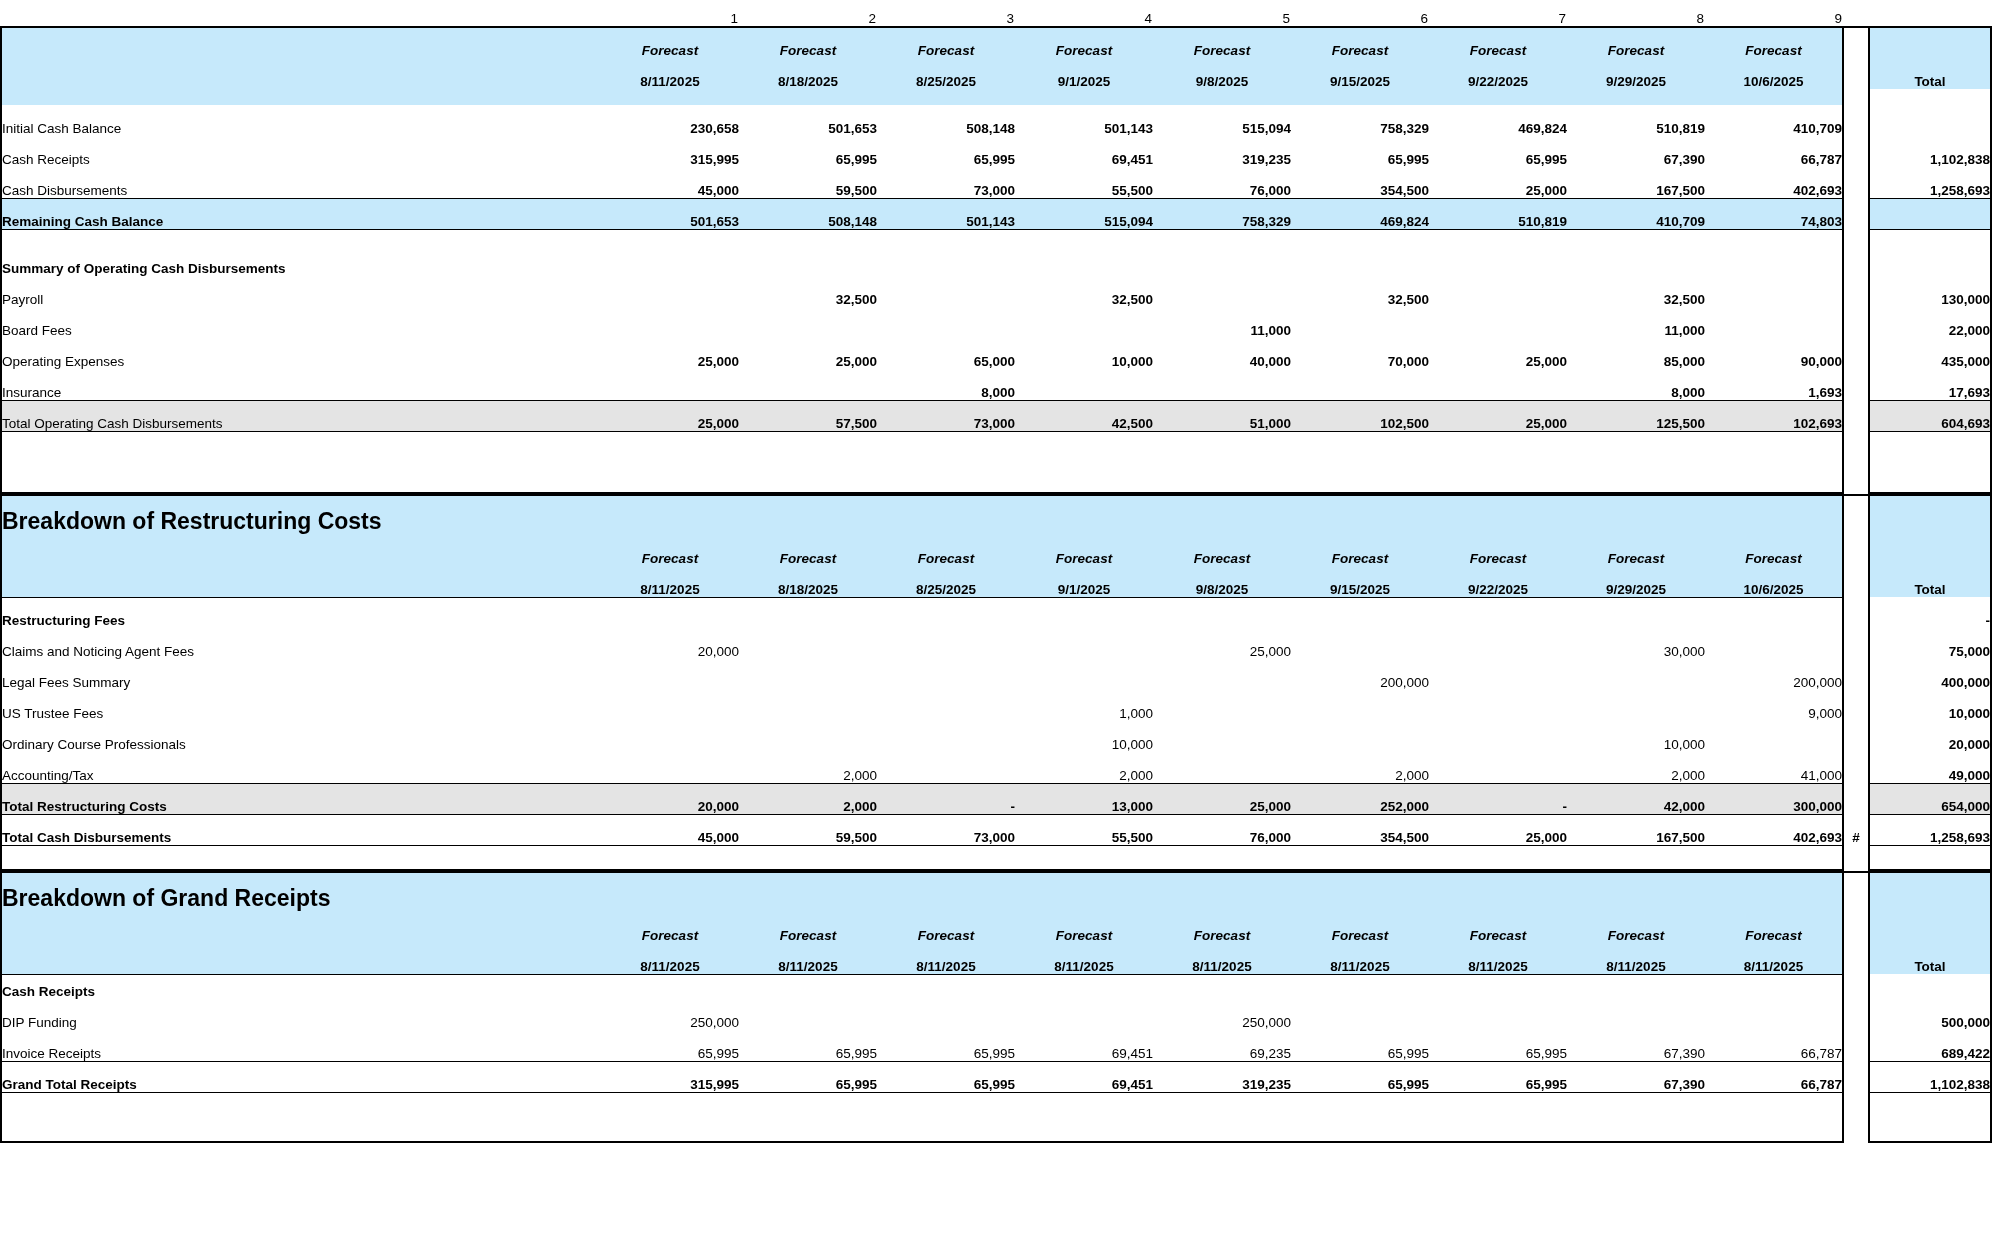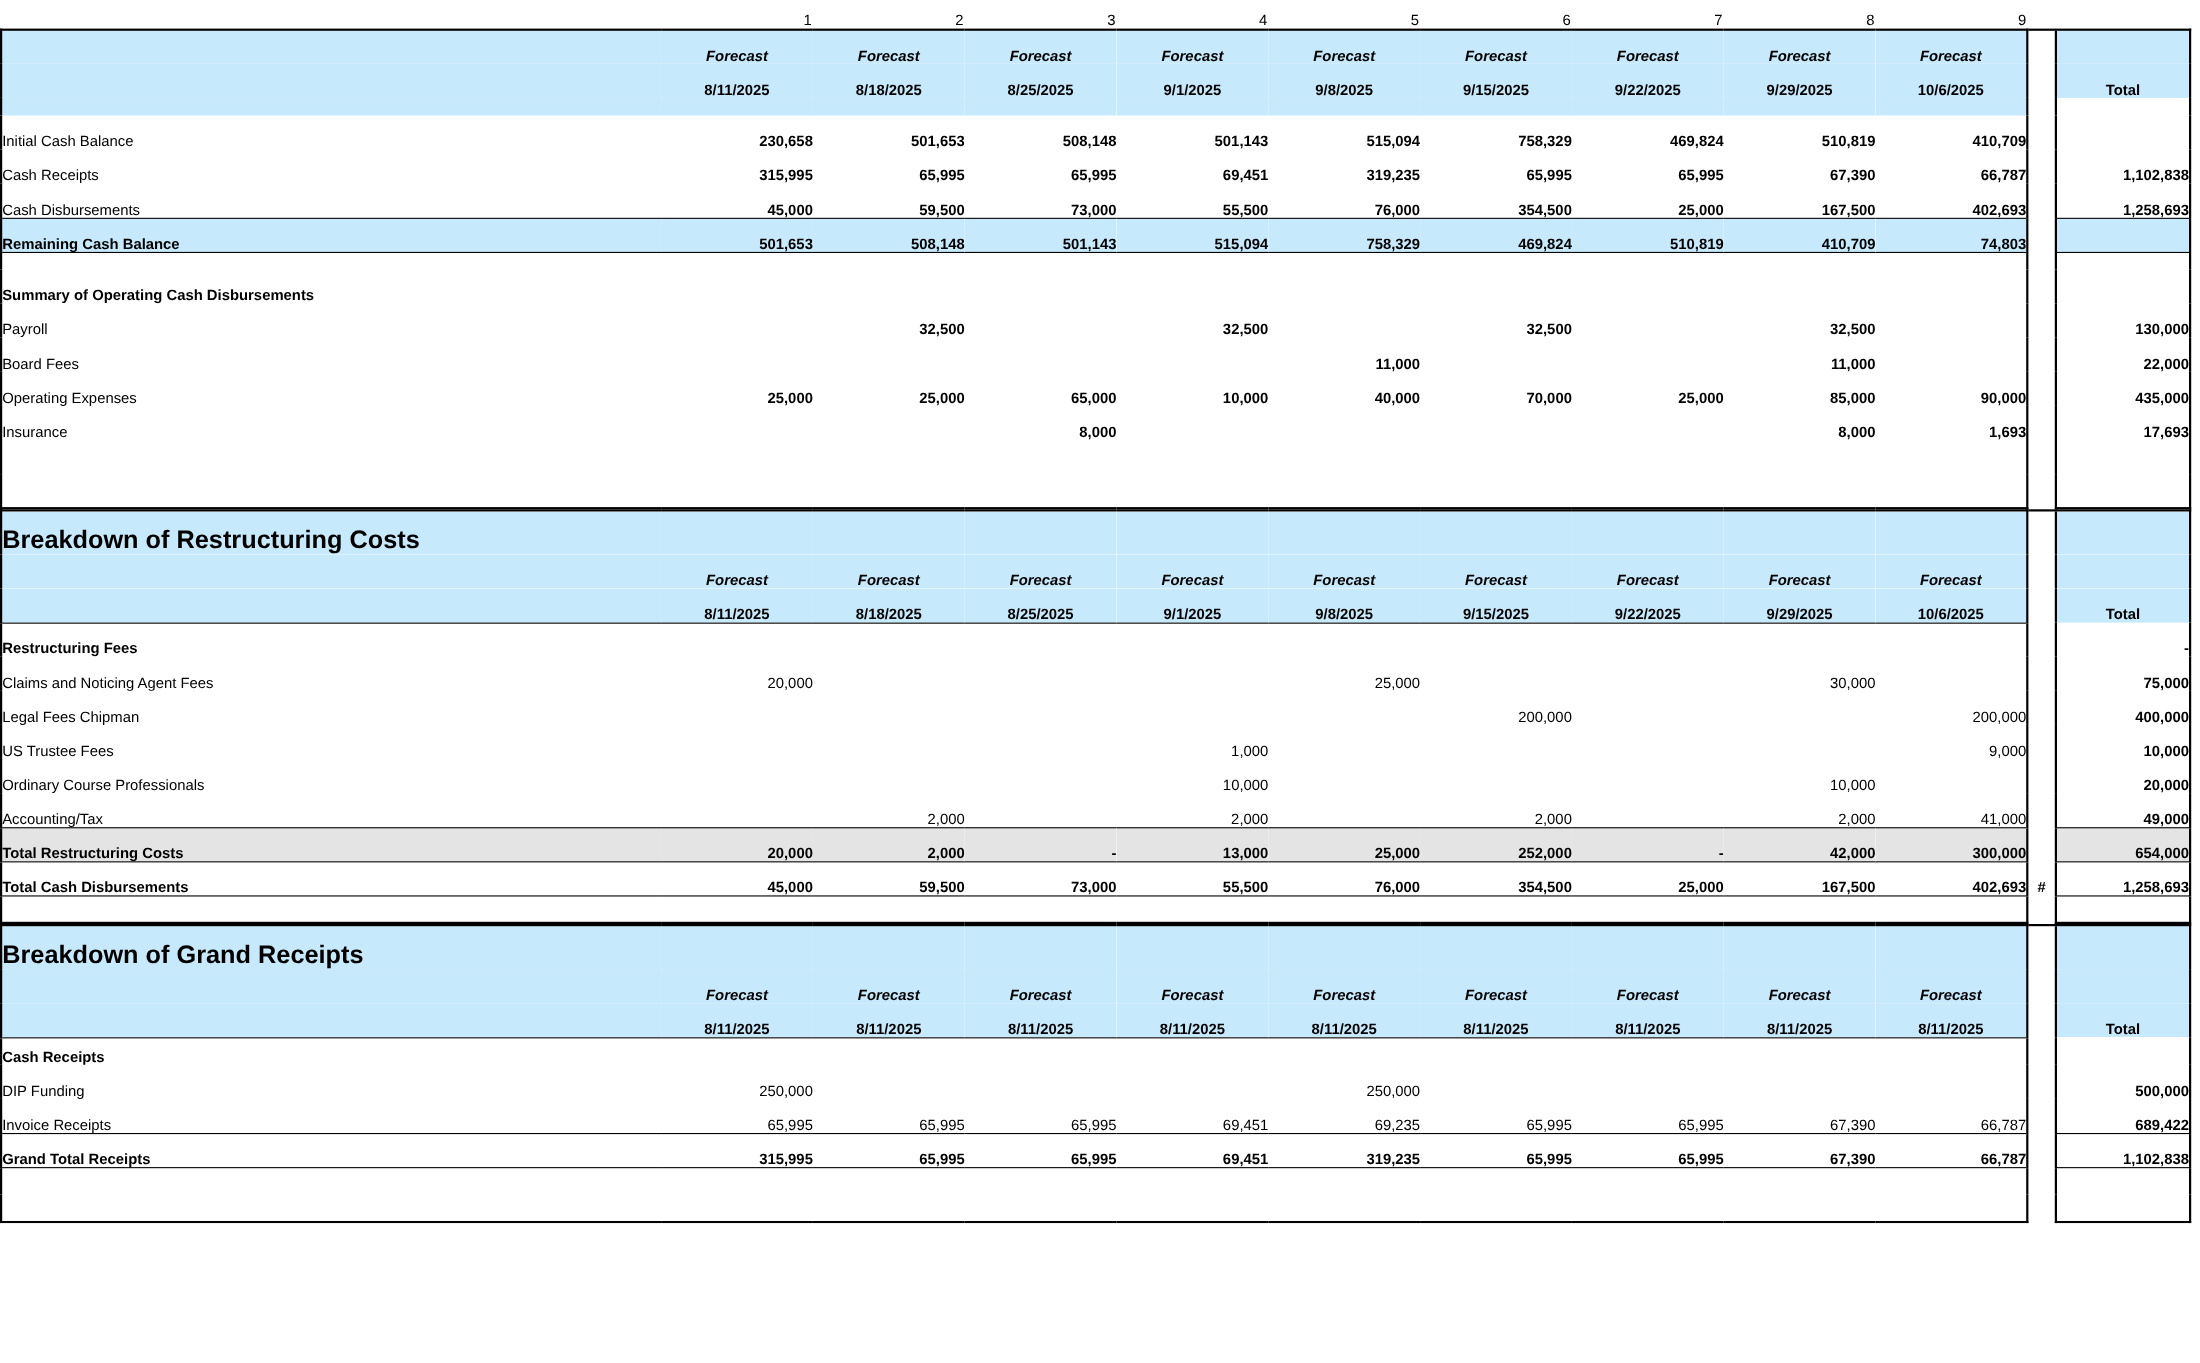--- a/index.html
+++ b/index.html
@@ -317,20 +317,34 @@
       <td class="white num b"></td>
       <td class="white num b"></td>
       <td class="white num b"></td>
       <td class="white num b"></td>
       <td class="white num b">8,000</td>
       <td class="white num b br-thick">1,693</td>
       <td class="white"></td>
       <td class="white num b bl-thick br-thick">17,693</td>
     </tr>
 
+    <tr class="row">
+      <td class="gray lbl bl-thick bt-thin bb-thin">Total Operating Cash Disbursements</td>
+      <td class="gray num b bt-thin bb-thin">25,000</td>
+      <td class="gray num b bt-thin bb-thin">57,500</td>
+      <td class="gray num b bt-thin bb-thin">73,000</td>
+      <td class="gray num b bt-thin bb-thin">42,500</td>
+      <td class="gray num b bt-thin bb-thin">51,000</td>
+      <td class="gray num b bt-thin bb-thin">102,500</td>
+      <td class="gray num b bt-thin bb-thin">25,000</td>
+      <td class="gray num b bt-thin bb-thin">125,500</td>
+      <td class="gray num b br-thick bt-thin bb-thin">102,693</td>
+      <td class="white"></td>
+      <td class="gray num b bl-thick br-thick bt-thin bb-thin">604,693</td>
+    </tr>
 
     <tr class="row">
       <td class="white bl-thick"></td>
       <td class="white"></td>
       <td class="white"></td>
       <td class="white"></td>
       <td class="white"></td>
       <td class="white"></td>
       <td class="white"></td>
       <td class="white"></td>
@@ -441,21 +455,21 @@
       <td class="white num"></td>
       <td class="white num">25,000</td>
       <td class="white num"></td>
       <td class="white num"></td>
       <td class="white num">30,000</td>
       <td class="white num br-thick"></td>
       <td class="white"></td>
       <td class="white num b bl-thick br-thick">75,000</td>
     </tr>
     <tr class="row">
-      <td class="white lbl bl-thick">Legal Fees Chipman</td>
+      <td class="white lbl bl-thick">Legal Fees Summary</td>
       <td class="white num"></td>
       <td class="white num"></td>
       <td class="white num"></td>
       <td class="white num"></td>
       <td class="white num"></td>
       <td class="white num">200,000</td>
       <td class="white num"></td>
       <td class="white num"></td>
       <td class="white num br-thick">200,000</td>
       <td class="white"></td>

